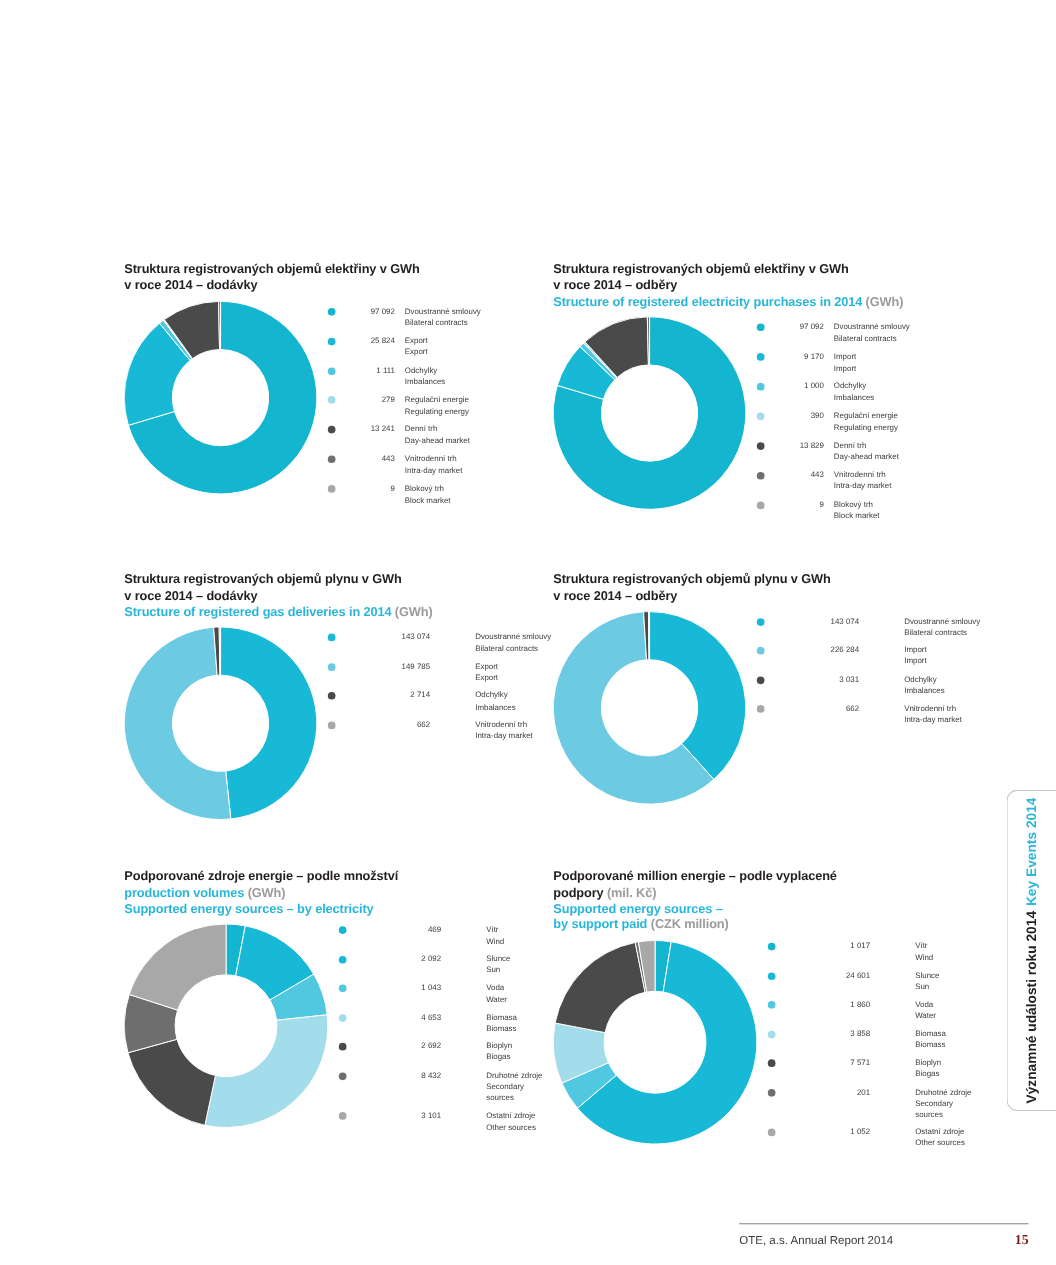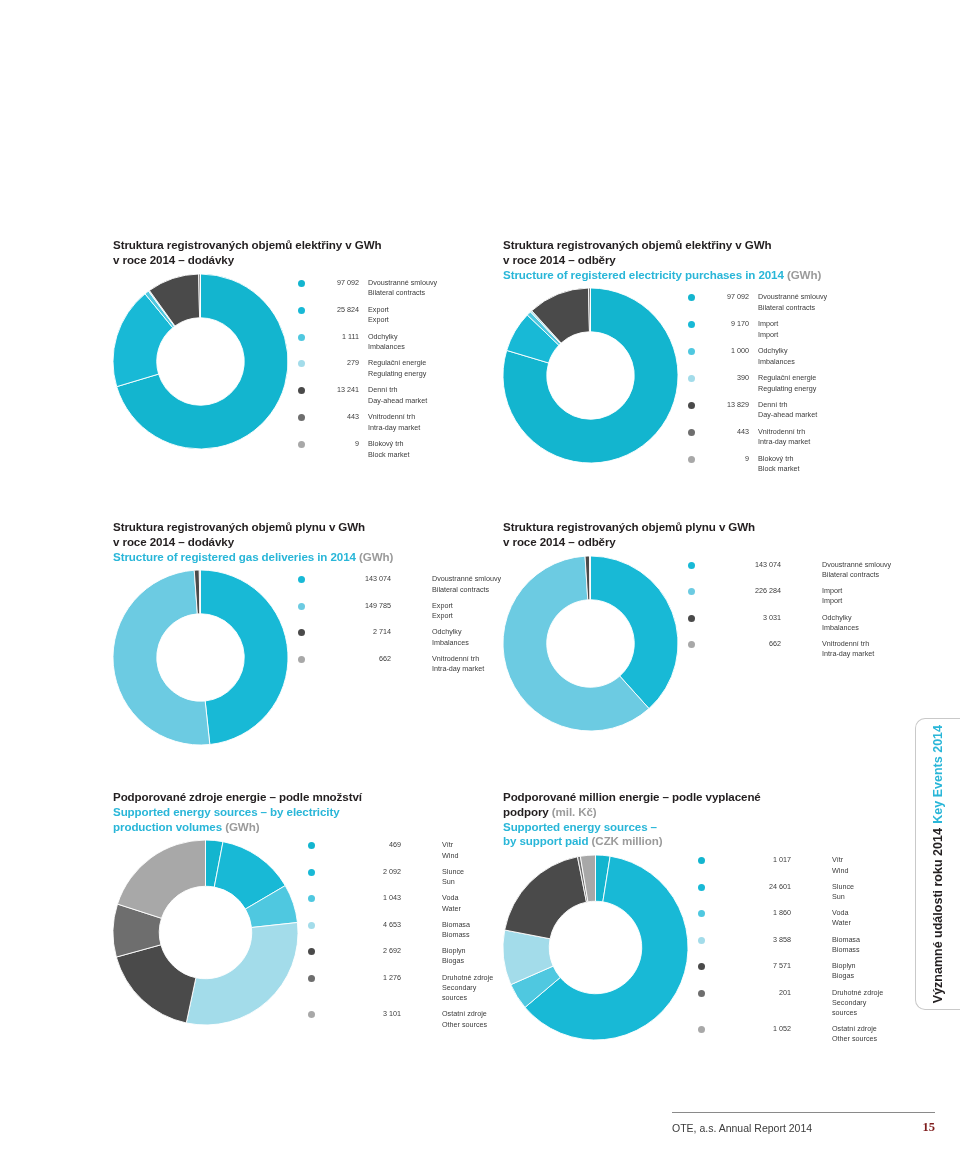--- a/index.html
+++ b/index.html
@@ -357,22 +357,22 @@
               <span class="lg-en">Intra-day market</span>
             </span>
           </div>
         </div>
     </div>
   </div>
 
   <div class="section sec-src-vol">
     <div class="heading">
       <span class="cz">Podporované zdroje energie – podle množství</span>
+      <span class="en"><span>production volumes</span> <span class="unit">(GWh)</span></span>
       <span class="en">Supported energy sources – by electricity</span>
-      <span class="en"><span>production volumes</span> <span class="unit">(GWh)</span></span>
     </div>
     <div class="chartrow">
       <div class="donutwrap">
         <div class="donut">
             <svg width="185" height="185" viewBox="0 0 185 185">
               <path d="M 92.5 0 A 92.5 92.5 0 0 1 110.00015497536938 1.6705192361089445 L 101.25007748768469 47.08525961805447 A 46.25 46.25 0 0 0 92.5 46.25 Z" fill="#13b5cf" stroke="#ffffff" stroke-width="0.9"></path>
               <path d="M 110.00015497536938 1.6705192361089445 A 92.5 92.5 0 0 1 172.24200087359065 45.622891549539155 L 132.37100043679533 69.06144577476958 A 46.25 46.25 0 0 0 101.25007748768469 47.08525961805447 Z" fill="#18b9d6" stroke="#ffffff" stroke-width="0.9"></path>
               <path d="M 172.24200087359065 45.622891549539155 A 92.5 92.5 0 0 1 184.45950910844076 82.51507713927633 L 138.4797545542204 87.50753856963816 A 46.25 46.25 0 0 0 132.37100043679533 69.06144577476958 Z" fill="#4fc8e0" stroke="#ffffff" stroke-width="0.9"></path>
               <path d="M 184.45950910844076 82.51507713927633 A 92.5 92.5 0 0 1 73.2706165853116 182.97917336874218 L 82.88530829265581 137.7395866843711 A 46.25 46.25 0 0 0 138.4797545542204 87.50753856963816 Z" fill="#a3dcea" stroke="#ffffff" stroke-width="0.9"></path>
               <path d="M 73.2706165853116 182.97917336874218 A 92.5 92.5 0 0 1 3.3233132390570574 117.07170198298573 L 47.91165661952853 104.78585099149286 A 46.25 46.25 0 0 0 82.88530829265581 137.7395866843711 Z" fill="#4a4a4a" stroke="#ffffff" stroke-width="0.9"></path>
@@ -417,21 +417,21 @@
           <div class="legend-item">
             <span class="bullet" style="background: rgb(74, 74, 74);"></span>
             <span class="lg-value">2 692</span>
             <span class="lg-labels">
               <span class="lg-cz">Bioplyn</span>
               <span class="lg-en">Biogas</span>
             </span>
           </div>
           <div class="legend-item">
             <span class="bullet" style="background: rgb(110, 110, 110);"></span>
-            <span class="lg-value">1 276</span>
+            <span class="lg-value">8 432</span>
             <span class="lg-labels">
               <span class="lg-cz">Druhotné zdroje</span>
               <span class="lg-en">Secondary sources</span>
             </span>
           </div>
           <div class="legend-item">
             <span class="bullet" style="background: rgb(168, 168, 168);"></span>
             <span class="lg-value">3 101</span>
             <span class="lg-labels">
               <span class="lg-cz">Ostatní zdroje</span>

